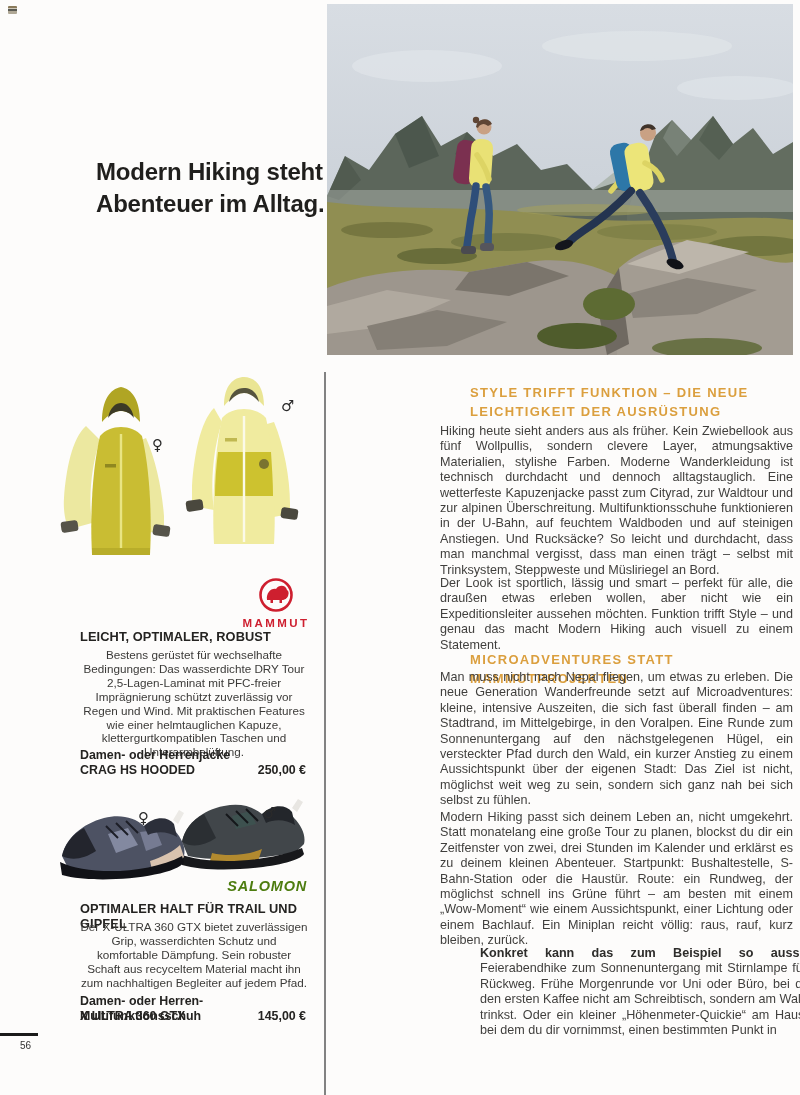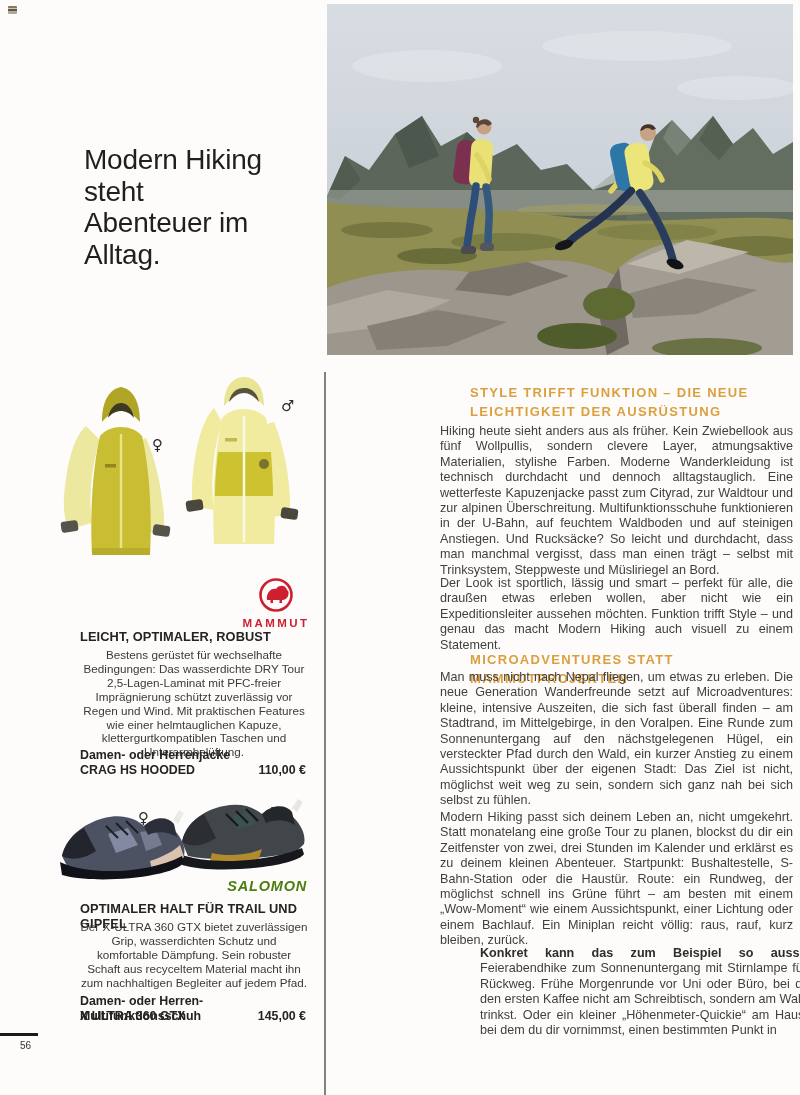--- a/index.html
+++ b/index.html
@@ -12,22 +12,22 @@
   .abs{position:absolute;}
 
   
   .mini-icon{
     left:8px;top:6px;width:9px;height:8px;border-radius:1px;
     background:repeating-linear-gradient(180deg,#8a7a5a 0 2px,#cfc8ba 2px 3px,#5a5a52 3px 5px,#b0a896 5px 8px);
   }
 
   
   .headline{
-    left:80px;top:140px;width:232px;margin:4px;
-    font-size:28px;line-height:31.5px;font-weight:400;color:#201f1d;letter-spacing:-0.2px;
+    left:80px;top:140px;width:232px;margin:16px;
+    font-size:24px;line-height:31.5px;font-weight:700;color:#201f1d;letter-spacing:-0.2px;
   }
 
   
   .hero{left:327px;top:4px;width:466px;height:351px;overflow:hidden;}
   .hero svg{display:block;}
 
   
   .divider{left:324px;top:372px;width:2px;height:723px;background:#828282;}
 
   
@@ -199,21 +199,21 @@
 </div>
 <div class="abs mammut-word">MAMMUT</div>
 
 <div class="abs prod-heading" style="top:629px;">LEICHT, OPTIMALER, ROBUST</div>
 <div class="abs prod-body" style="top:648px;">Bestens gerüstet für wechselhafte Bedingungen: Das wasserdichte DRY Tour 2,5-Lagen-Laminat mit PFC-freier Imprägnierung schützt zuverlässig vor Regen und Wind. Mit praktischen Features wie einer helmtauglichen Kapuze, klettergurtkompatiblen Taschen und Unterarmbelüftung.</div>
 <div class="abs prod-row" style="top:748px;">
   <span>Damen- oder Herrenjacke</span>
 </div>
 <div class="abs prod-row" style="top:763px;">
   <span>CRAG HS HOODED</span>
-  <span>110,00 €</span>
+  <span>250,00 €</span>
 </div>
 
 <div class="abs shoes">
   <svg width="256" height="92" viewBox="0 0 256 92">
 
     <g transform="translate(118,0)">
       <path d="M6,46 C10,28 26,14 48,10 C64,7 76,10 86,18 C100,12 112,14 118,22 C126,30 130,40 128,48 L120,56 C90,63 40,66 12,60 Z" fill="#41464a"></path>
       <path d="M6,46 C8,34 16,24 28,18 L40,42 C28,50 16,52 6,46 Z" fill="#2b2f33"></path>
       <polygon points="56,20 74,15 80,28 60,33" fill="#3d5450" opacity="0.85"></polygon>
       <path d="M86,18 C96,8 110,8 116,16 L119,29 C110,23 98,23 90,27 Z" fill="#23262b"></path>

